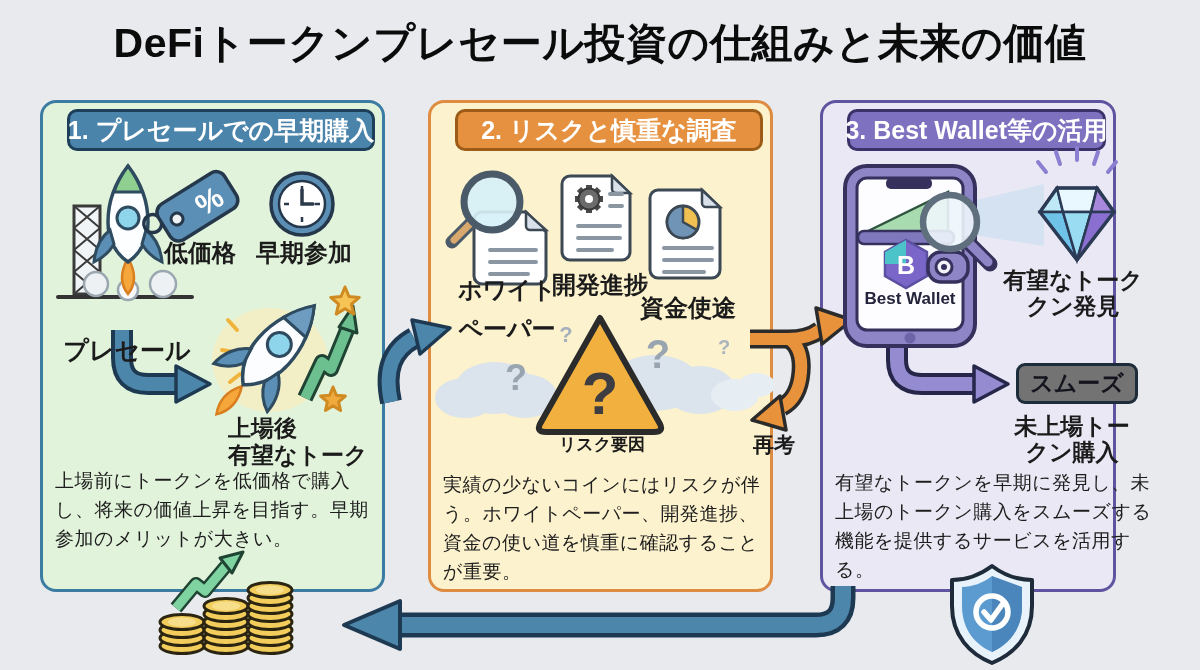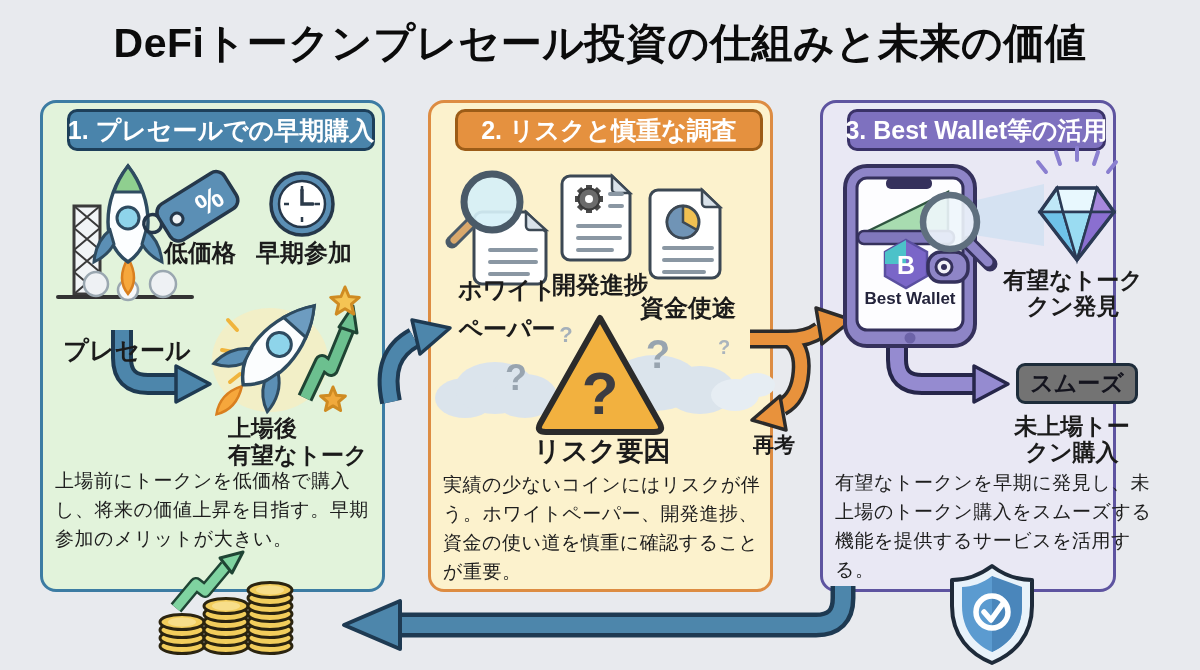--- a/index.html
+++ b/index.html
@@ -268,21 +268,21 @@
   <div class="lb lbc" style="left:200px;top:237px;font-size:24px;">低価格</div>
   <div class="lb lbc" style="left:304px;top:237px;font-size:24px;">早期参加</div>
   <div class="lb" style="left:228px;top:413px;font-size:23px;">上場後</div>
   <div class="lb" style="left:228px;top:440px;font-size:23px;">有望なトーク</div>
   <div class="desc d1">上場前にトークンを低価格で購入し、将来の価値上昇を目指す。早期参加のメリットが大きい。</div>
 
   <div class="lb lbc" style="left:507px;top:274px;font-size:24px;">ホワイト</div>
   <div class="lb lbc" style="left:507px;top:313px;font-size:24px;">ペーパー</div>
   <div class="lb lbc" style="left:600px;top:269px;font-size:24px;">開発進捗</div>
   <div class="lb lbc" style="left:688px;top:292px;font-size:24px;">資金使途</div>
-  <div class="lb lbc" style="left:602px;top:433px;font-size:27px;">リスク要因</div>
+  <div class="lb lbc" style="left:602px;top:433px;font-size:17px;">リスク要因</div>
   <div class="lb lbc" style="left:774px;top:431px;font-size:21px;">再考</div>
   <div class="desc d2">実績の少ないコインにはリスクが伴う。ホワイトペーパー、開発進捗、資金の使い道を慎重に確認することが重要。</div>
 
   <div class="lb lbc" style="left:910px;top:289px;font-size:17px;color:#23233b;">Best Wallet</div>
   <div class="lb lbc" style="left:1073px;top:265px;font-size:23px;">有望なトーク</div>
   <div class="lb lbc" style="left:1073px;top:291px;font-size:23px;">クン発見</div>
   <div class="smooth-box">
     <span>スムーズ</span>
   </div>
   <div class="lb lbc" style="left:1072px;top:411px;font-size:23px;">未上場トー</div>

